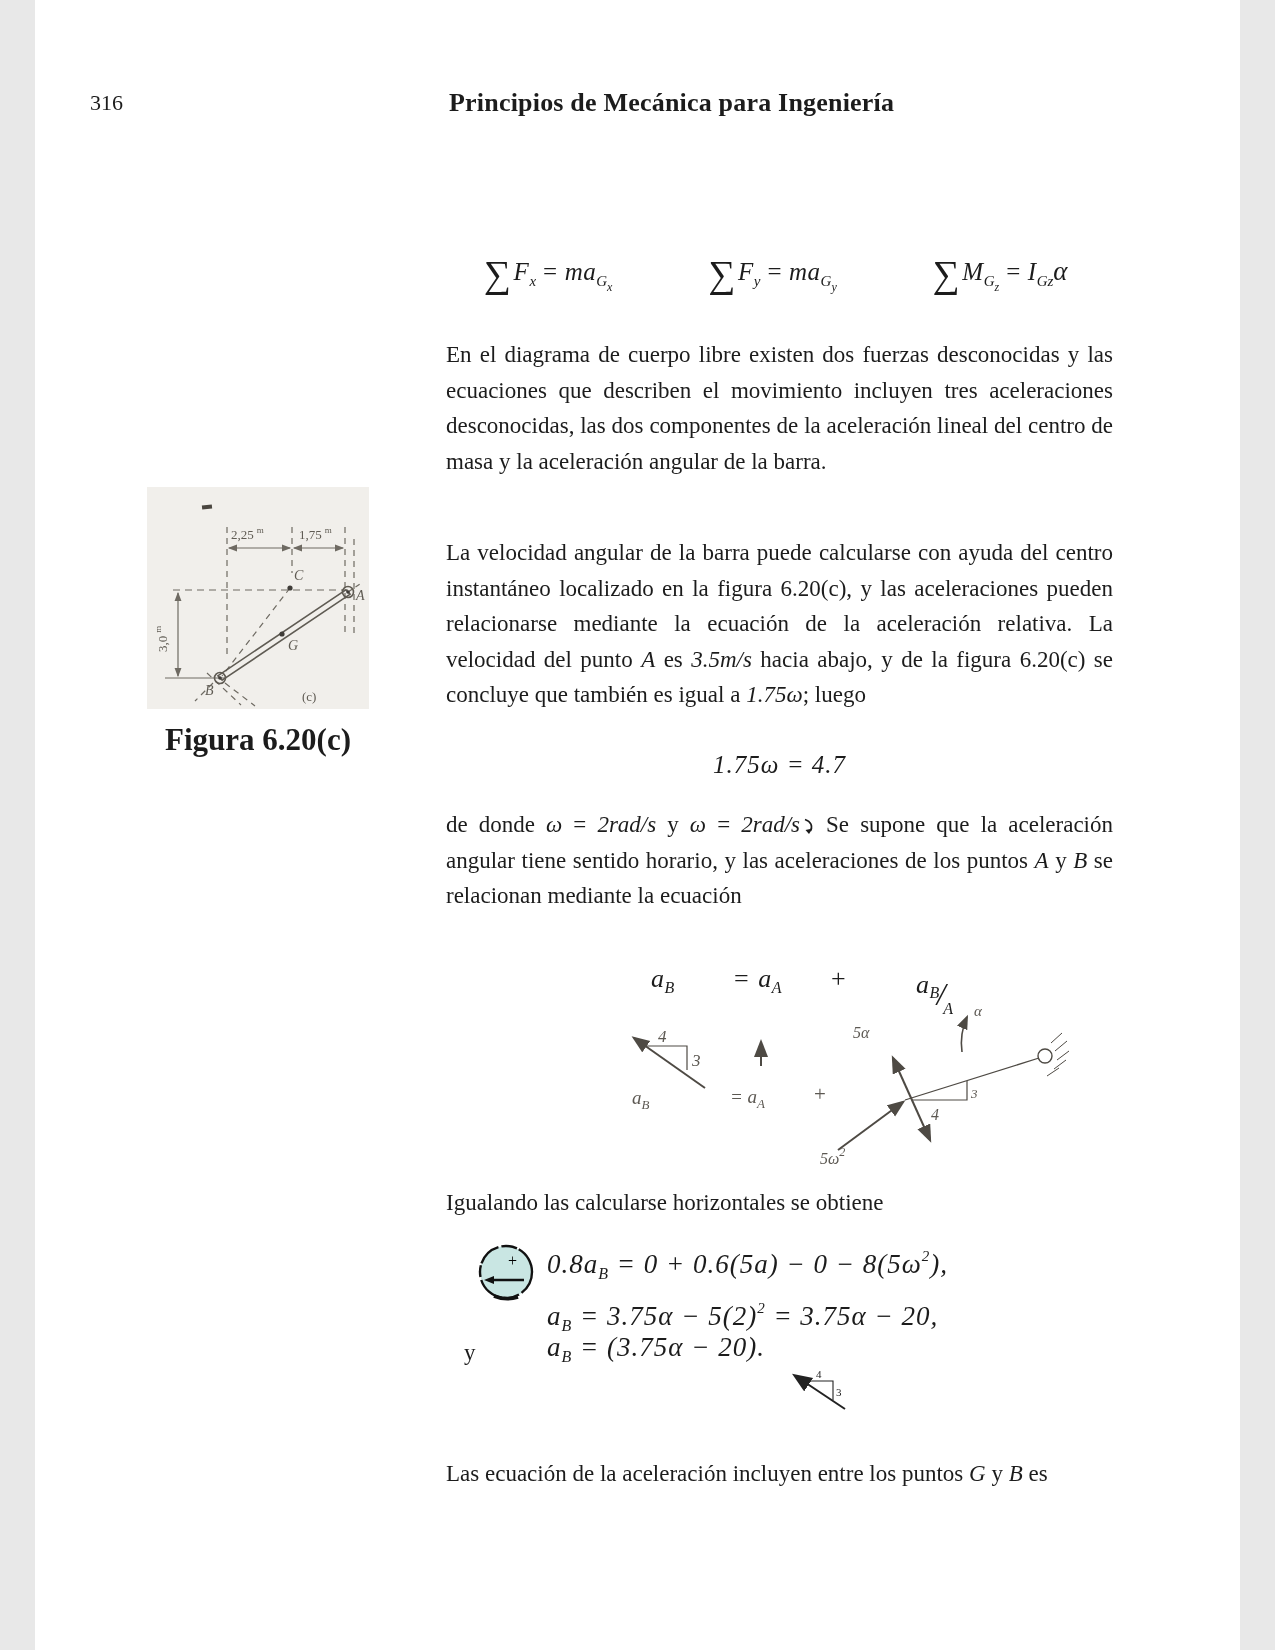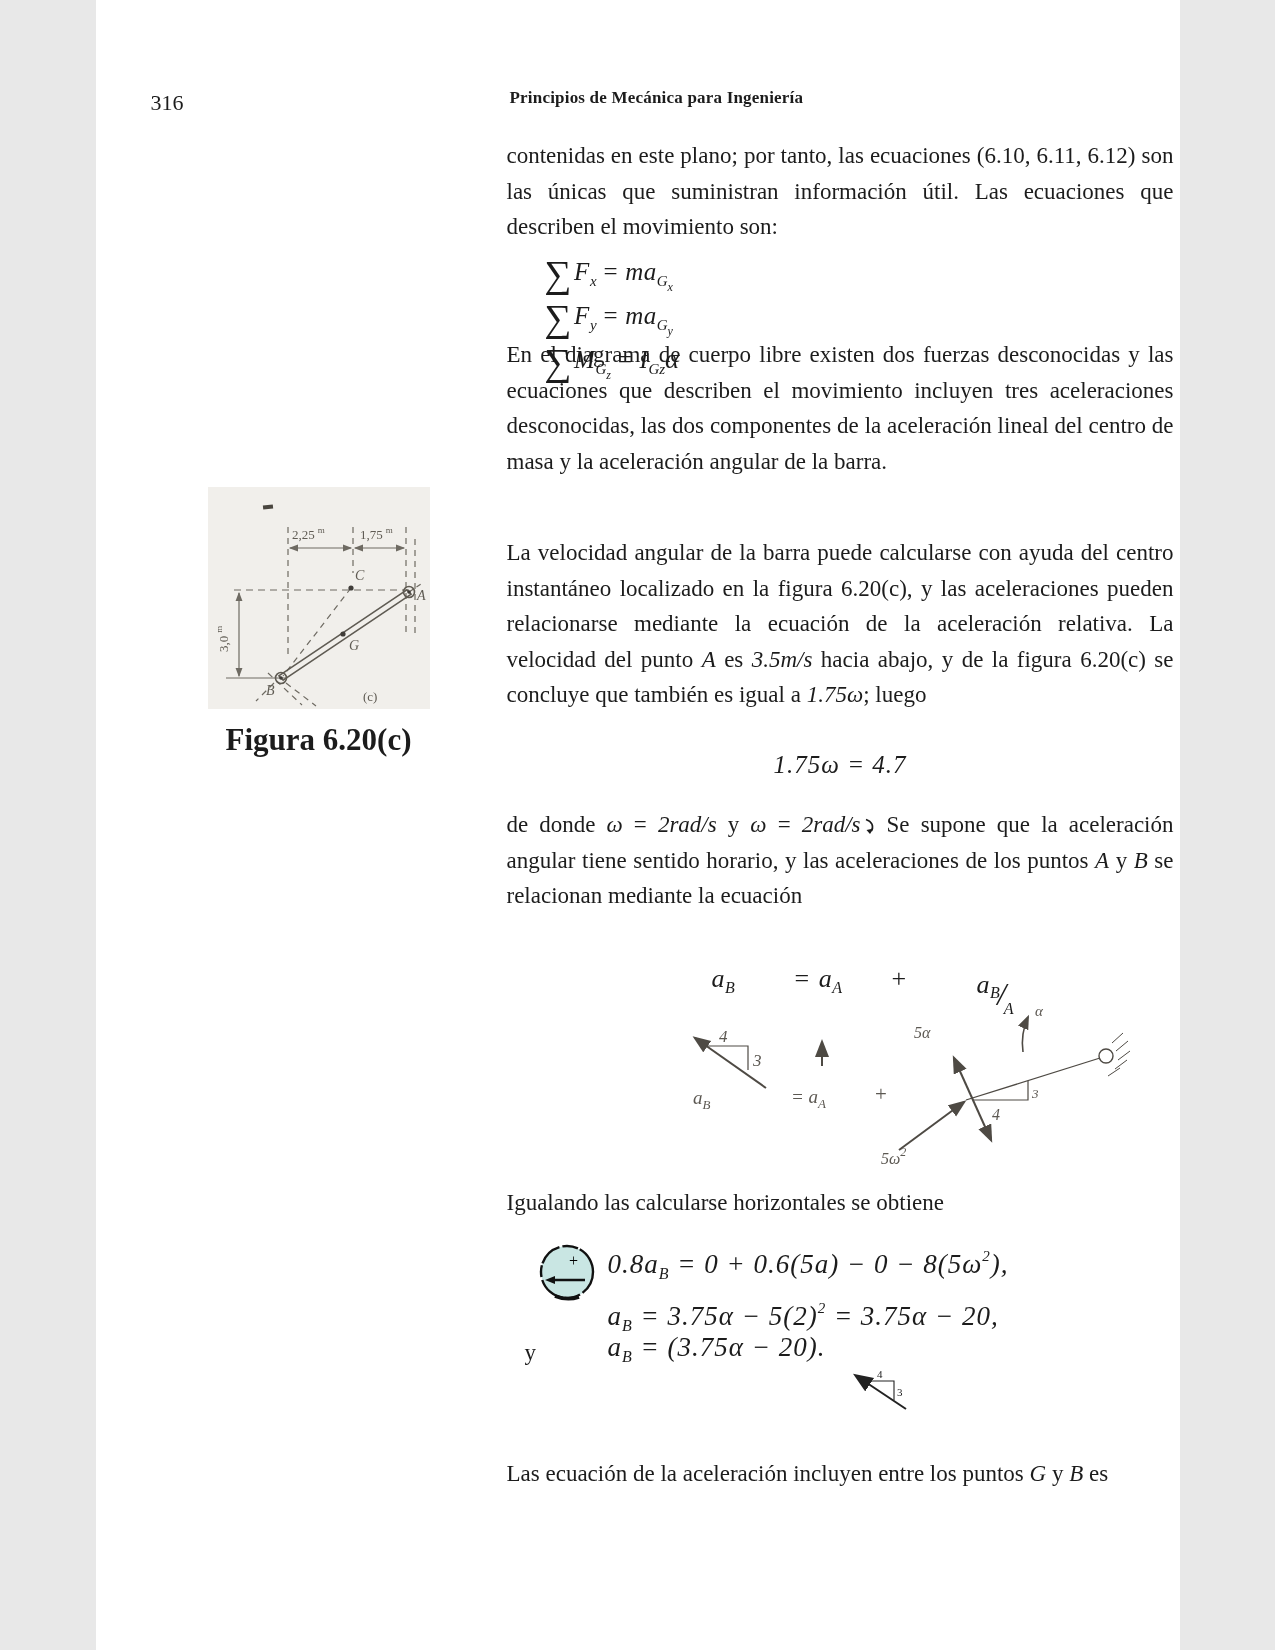--- a/index.html
+++ b/index.html
@@ -1,28 +1,28 @@
 <!DOCTYPE html>
 <html style="--page-bg: #ffffff; --text-color: #1c1c1c; --figure-bg: #f1efeb; --figure-ink: #6e6a62; --sketch-ink: #4e4a44; --icon-fill: #c9e6e3;"><head>
 <meta charset="utf-8">
 <style>
   html,body{margin:0;padding:0;background:#e8e8e8;}
   .page{
-    position:relative;width:1084px;height:1650px;margin:0 auto;
+    position:relative;width:1205px;height:1650px;margin:0 auto;
     background:var(--page-bg,#fff);
     font-family:"Liberation Serif","DejaVu Serif",serif;
     color:var(--text-color,#1c1c1c);
     overflow:hidden;
   }
   .hdr-num{position:absolute;left:55px;top:90px;font-size:22px;}
-  .hdr-title{position:absolute;left:414px;top:88px;font-size:17px;font-weight:bold;letter-spacing:.2px;}
+  .hdr-title{position:absolute;left:414px;top:88px;font-size:26px;font-weight:bold;letter-spacing:.2px;}
   .col{position:absolute;left:411px;width:667px;}
   p.just{margin:0;text-align:justify;font-size:23px;line-height:35.6px;}
   
-  .eqrow{top:252px;display:flex;justify-content:space-between;padding:0 45px 0 38px;box-sizing:border-box;align-items:baseline;font-size:25px;letter-spacing:.5px;flex-direction:column;}
+  .eqrow{top:252px;display:flex;justify-content:space-between;padding:0 45px 0 38px;box-sizing:border-box;align-items:baseline;font-size:25px;letter-spacing:.5px;}
   .sigma{font-size:38px;font-style:normal;vertical-align:-7px;margin-right:2px;}
   .meq .sub{font-size:15px;vertical-align:-6px;letter-spacing:0;}
   .meq .subsub{font-size:12px;vertical-align:-5px;}
   .meq .rel{margin:0 7px;}
   .meq .alpha{font-size:27px;}
   
   .omega-eq{top:751px;text-align:center;font-style:italic;font-size:25px;letter-spacing:1px;}
   
   .releq{top:964px;height:60px;font-size:26px;letter-spacing:.5px;}
   .releq .re{position:absolute;line-height:normal;white-space:nowrap;}
@@ -46,21 +46,20 @@
   svg text{font-family:"Liberation Serif","DejaVu Serif",serif;}
 </style>
 </head>
 <body>
 
 <div class="page">
 
   <div class="hdr-num">316</div>
   <div class="hdr-title">Principios de Mecánica para Ingeniería</div>
 
-  <p class="just col" style="top:138px">contenidas en este plano; por tanto, las ecuaciones (6.10, 6.11, 6.12) son las únicas que suministran información útil. Las ecuaciones que describen el movimiento son:</p>
 
   <div class="eqrow col">
     <span class="meq"><span class="sigma">∑</span><i>F</i><span class="sub"><i>x</i></span><span class="rel">=</span><i>ma</i><span class="sub"><i>G</i><span class="subsub"><i>x</i></span></span></span>
     <span class="meq"><span class="sigma">∑</span><i>F</i><span class="sub"><i>y</i></span><span class="rel">=</span><i>ma</i><span class="sub"><i>G</i><span class="subsub"><i>y</i></span></span></span>
     <span class="meq"><span class="sigma">∑</span><i>M</i><span class="sub"><i>G</i><span class="subsub"><i>z</i></span></span><span class="rel">=</span><i>I</i><span class="sub"><i>Gz</i></span><i class="alpha">α</i></span>
   </div>
 
   <p class="just col" style="top:337px">En el diagrama de cuerpo libre existen dos fuerzas desconocidas y las ecuaciones que describen el movimiento incluyen tres aceleraciones desconocidas, las dos componentes de la aceleración lineal del centro de masa y la aceleración angular de la barra.</p>
 
   <svg class="figurebox" width="222" height="222" viewBox="0 0 222 222">

